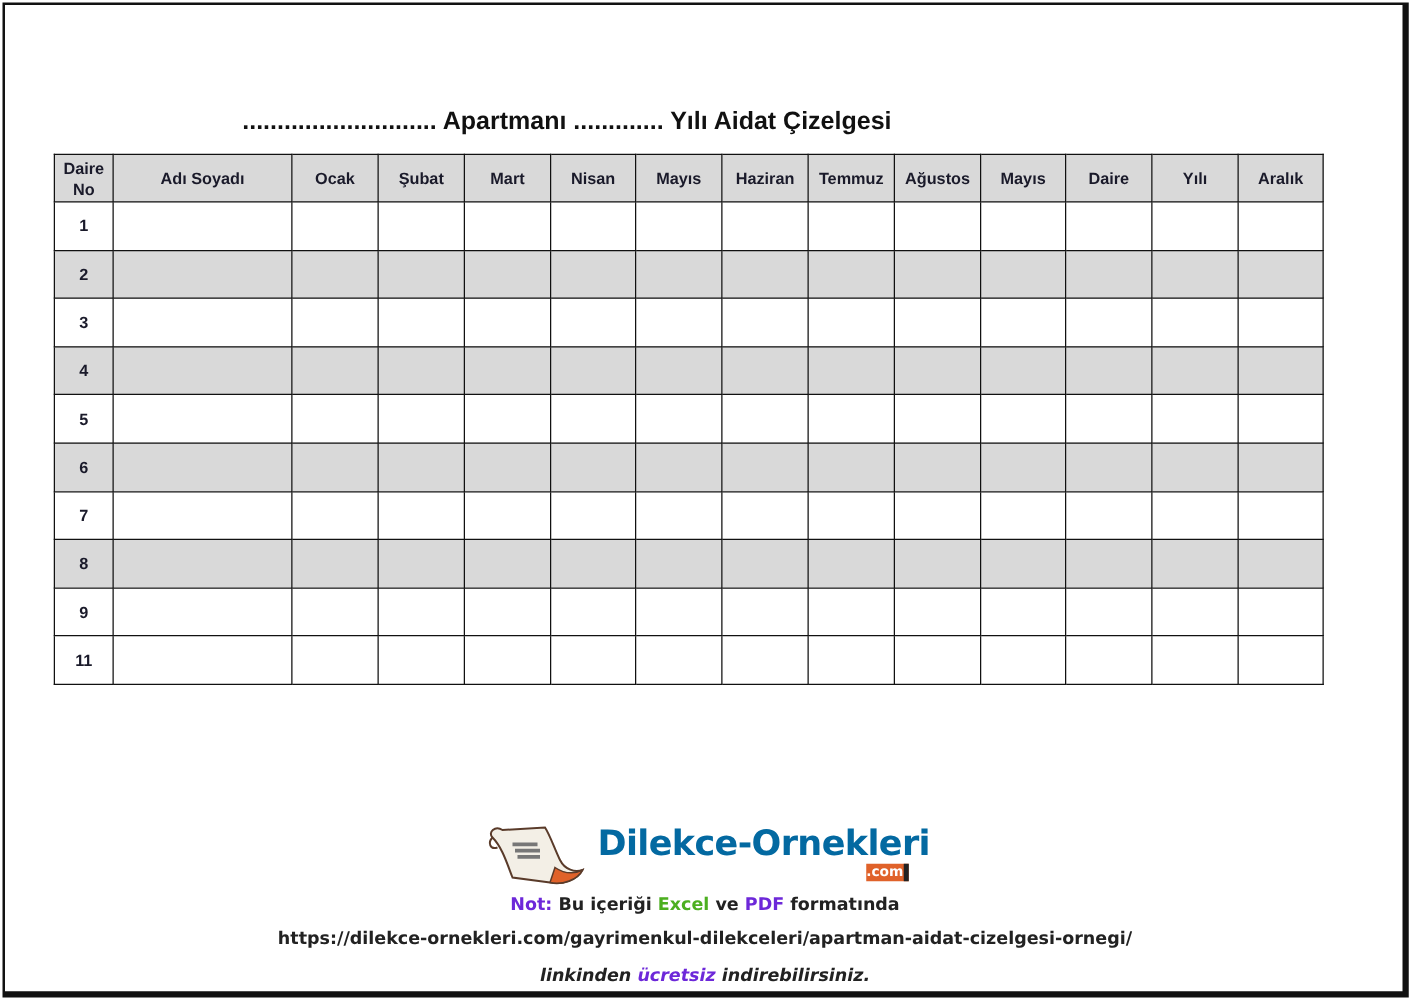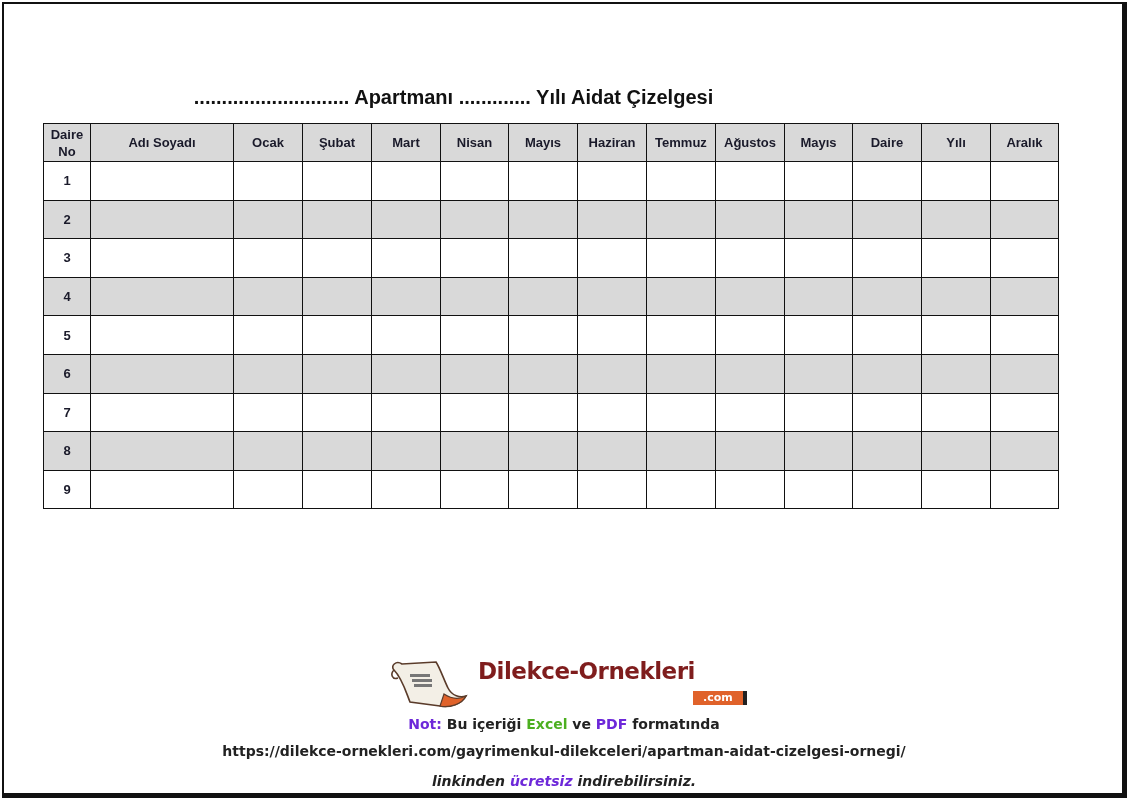--- a/index.html
+++ b/index.html
@@ -22,22 +22,22 @@
   table.grid th, table.grid td {
     border:1.3px solid #111; padding:0; text-align:center; vertical-align:middle;
     font-size:13px; font-weight:bold; color:#1a1a2a;
   }
   table.grid thead th { background:#d9d9d9; height:37px; line-height:17px; }
   table.grid tbody td { height:37.6px; }
   table.grid tbody tr.odd td { background:#ffffff; }
   table.grid tbody tr.even td { background:#d9d9d9; }
   .footer { position:absolute; left:0; width:1128px; text-align:center; font-family:"DejaVu Sans", sans-serif; font-weight:bold; font-size:14px; color:#222; }
   .logo { position:absolute; left:388px; top:658px; width:370px; height:52px; }
-  .logo-text { position:absolute; left:90px; top:0px; font-family:"DejaVu Sans", sans-serif; font-weight:bold; font-size:23px; color:#7f1d1d; letter-spacing:-0.5px; }
-  .logo-com { position:absolute; left:305px; top:33px; background:#e0622a; color:#fff; font-size:11px; font-weight:bold; padding:0 10px; height:14px; line-height:14px; border-right:4px solid #222; }
+  .logo-text { position:absolute; left:90px; top:0px; font-family:"DejaVu Sans", sans-serif; font-weight:bold; font-size:28px; color:#0369a1; letter-spacing:-0.5px; }
+  .logo-com { position:absolute; left:305px; top:33px; background:#e0622a; color:#fff; font-size:11px; font-weight:bold; padding:0 0; height:14px; line-height:14px; border-right:4px solid #222; }
   .orange { color:#6d28d9; }
   .green { color:#4caf20;text-align:right; }
   .note-line { top:716px; }
   .url-line { top:743px; }
   .last-line { top:773px;font-style:italic; }
 </style>
 </head>
 <body>
 
 <div class="page"></div>
@@ -217,20 +217,36 @@
         <td></td>
         <td></td>
         <td></td>
         <td></td>
         <td></td>
         <td></td>
         <td></td>
         <td></td>
         <td></td>
       </tr>
+      <tr class="odd">
+        <td>11</td>
+        <td></td>
+        <td></td>
+        <td></td>
+        <td></td>
+        <td></td>
+        <td></td>
+        <td></td>
+        <td></td>
+        <td></td>
+        <td></td>
+        <td></td>
+        <td></td>
+        <td></td>
+      </tr>
     </tbody>
 </table>
 
 <div class="logo">
   <svg width="82" height="52" viewBox="0 0 82 52" style="position:absolute;left:0;top:0">
     <path d="M6 12 C2 8 8 2 14 6 L48 4 C52 10 56 22 60 30 C64 38 72 40 78 38 C74 46 62 50 52 48 L22 44 C18 34 14 20 6 12 Z" fill="#f3efe6" stroke="#5a3b2a" stroke-width="1.6"></path>
     <path d="M52 48 C62 50 74 46 78 38 C70 42 62 40 56 36 Z" fill="#e0622a" stroke="#5a3b2a" stroke-width="1.2"></path>
     <path d="M6 12 C2 16 4 22 10 20" fill="none" stroke="#5a3b2a" stroke-width="1.6"></path>
     <rect x="22" y="16" width="20" height="3" fill="#777"></rect>
     <rect x="24" y="21" width="20" height="3" fill="#777"></rect>

